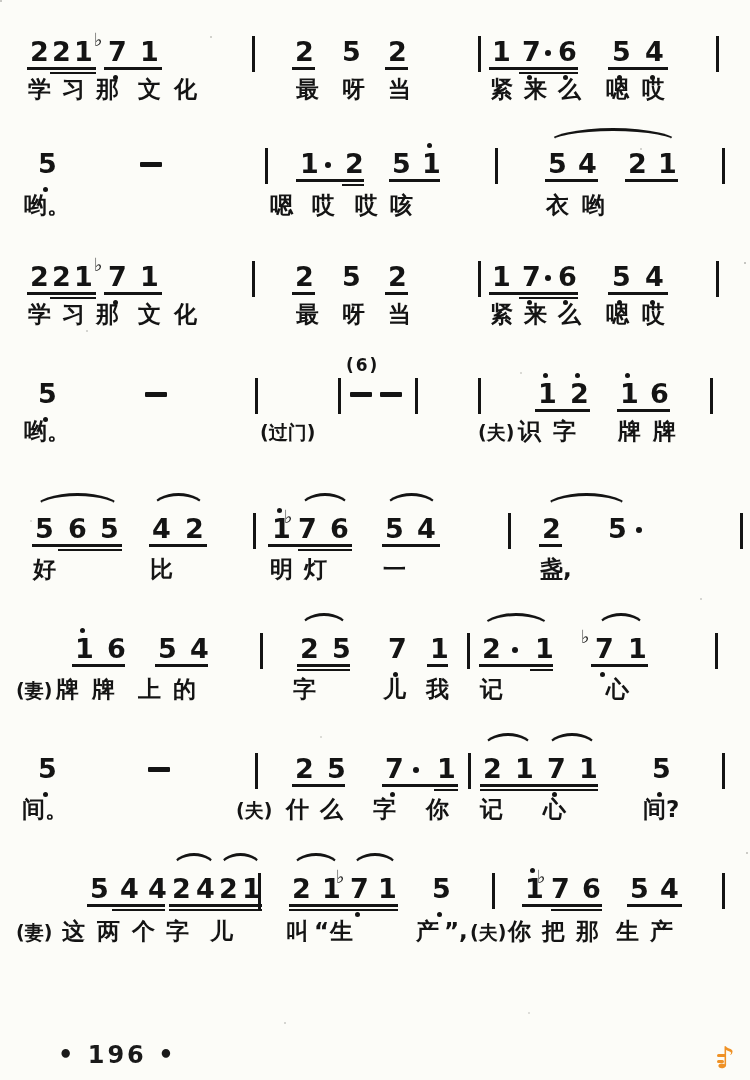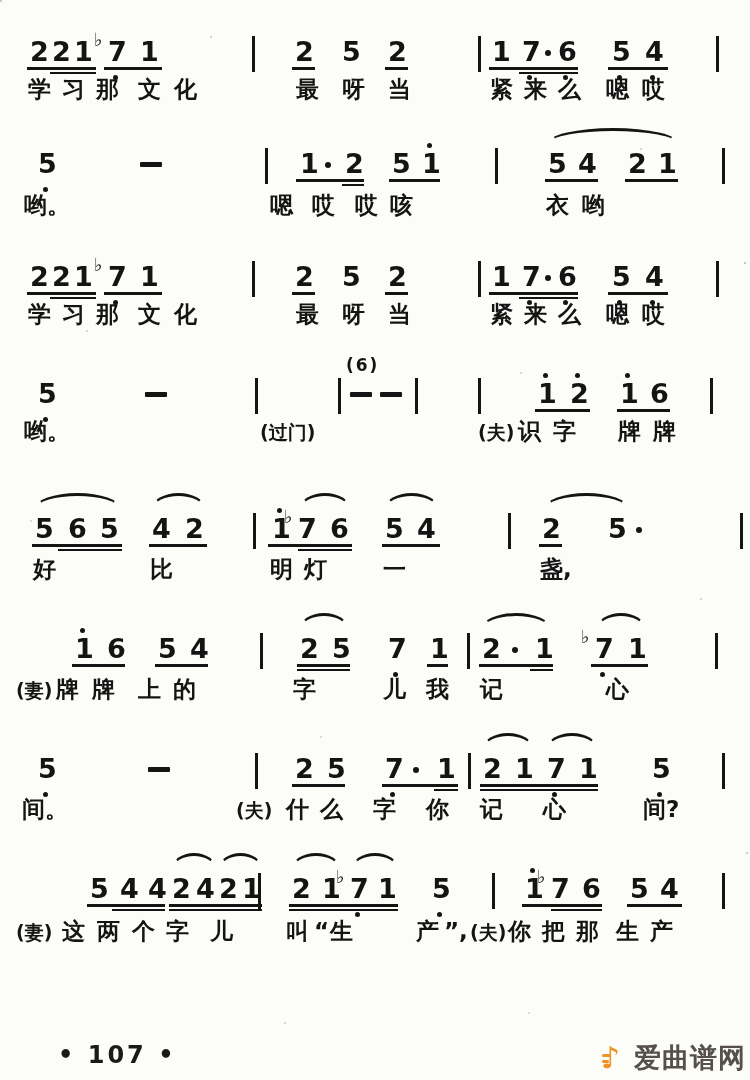--- a/index.html
+++ b/index.html
@@ -387,18 +387,17 @@
         <div class="lyric" style="left: 416px; top: 918px;">产</div>
         <div class="lyric" style="left: 444px; top: 918px;">”,</div>
         <div class="lyric sm" style="left: 470px; top: 918px;">(夫)</div>
         <div class="lyric" style="left: 508px; top: 918px;">你</div>
         <div class="lyric" style="left: 542px; top: 918px;">把</div>
         <div class="lyric" style="left: 576px; top: 918px;">那</div>
         <div class="lyric" style="left: 616px; top: 918px;">生</div>
         <div class="lyric" style="left: 650px; top: 918px;">产</div>
       </div>
     </div>
-  <div class="footer-page">• 107 •</div>
+  <div class="footer-page">• 196 •</div>
   <div class="watermark">
     <span class="wm-icon">♪</span>
-    <span class="wm-text">爱曲谱网</span>
   </div>
 </div>
 
 </body></html>

